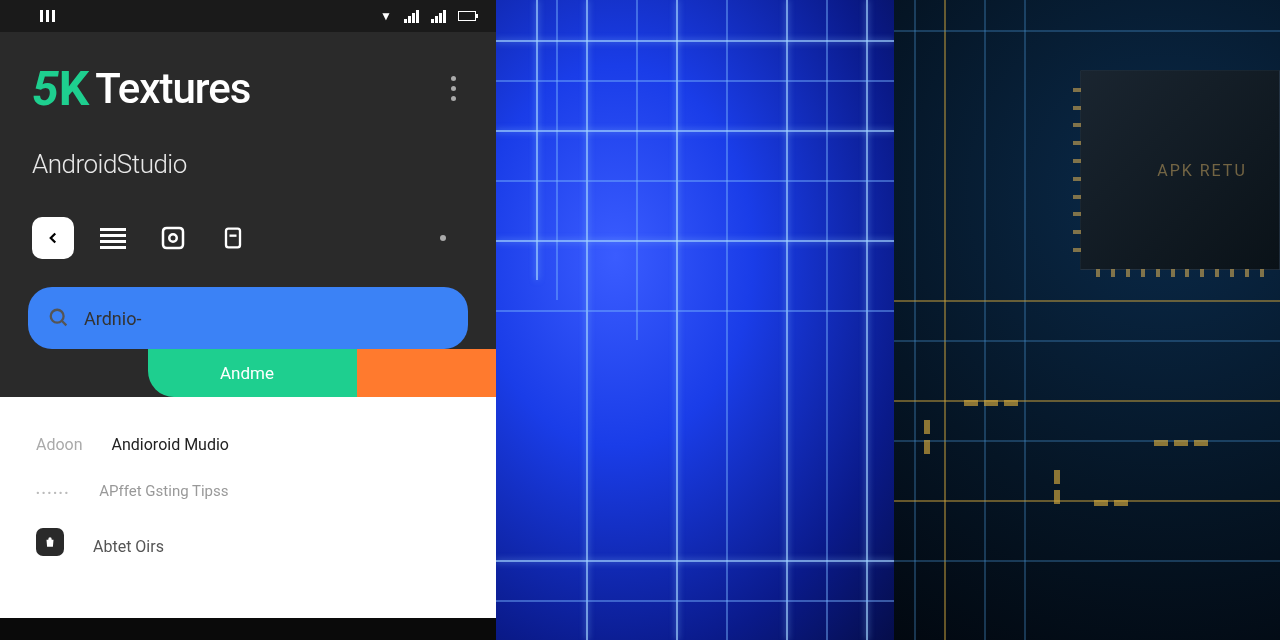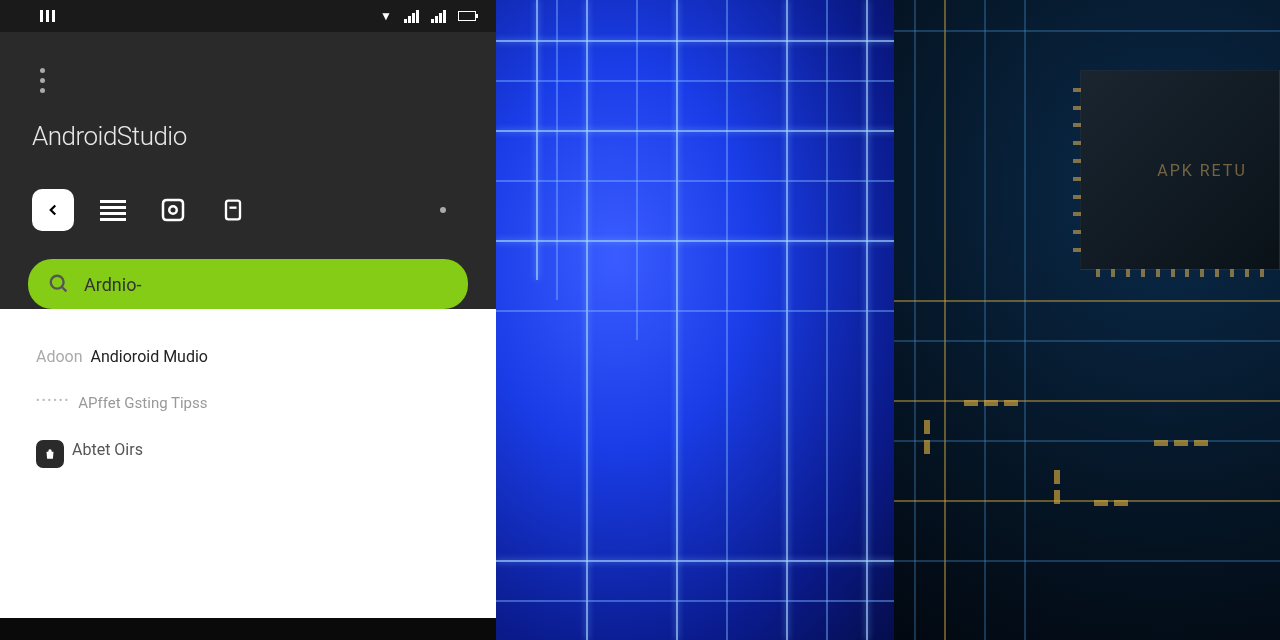--- a/index.html
+++ b/index.html
@@ -20,43 +20,43 @@
 
 .header-dark { background: #2a2a2a; padding: 28px 32px 20px; }
 .brand-row { display: flex; align-items: center; justify-content: space-between; }
 .brand { display: flex; align-items: center; gap: 6px; }
 .logo-5k { font-size: 48px; font-weight: 700; }
 .logo-5 { color: #1ecf8f; font-style: italic; }
 .logo-k { color: #1ecf8f; }
 .logo-textures { color: #fff; font-size: 42px; font-weight: 500; letter-spacing: -1px; }
 .kebab { display: flex; flex-direction: column; gap: 5px; padding: 8px; }
 .kebab span { width: 5px; height: 5px; background: #aaa; border-radius: 50%; }
-.subtitle { color: #e8e8e8; font-size: 26px; font-weight: 300; margin-top: 20px; letter-spacing: -0.5px; }
+.subtitle { color: #e8e8e8; font-size: 26px; font-weight: 300; margin-top: 32px; letter-spacing: -0.5px; }
 
 .toolbar { display: flex; align-items: center; gap: 18px; padding: 18px 32px 28px; background: #2a2a2a; }
 .tool-btn { width: 42px; height: 42px; display: flex; align-items: center; justify-content: center; }
 .tool-back { background: #fff; border-radius: 10px; color: #000; font-size: 20px; }
 .tool-lines { color: #fff; display: flex; flex-direction: column; gap: 3px; align-items: center; }
 .tool-lines span { width: 26px; height: 3px; background: #fff; }
 .tool-eye { color: #fff; }
 .tool-clip { color: #fff; }
 .tool-dot { width: 6px; height: 6px; background: #aaa; border-radius: 50%; margin-left: auto; margin-right: 18px; }
 
 .search-wrap { padding: 0 28px 0; background: #2a2a2a; position: relative; z-index: 2; }
-.search-bar { background: #84cc16; border-radius: 24px; height: 50px; display: flex; align-items: center; padding: 0 20px; gap: 14px; }
+.search-bar { background: #3b82f6; border-radius: 24px; height: 62px; display: flex; align-items: center; padding: 0 20px; gap: 14px; }
 .search-ico { color: #555; }
 .search-input { border: none; outline: none; font-size: 18px; color: #333; flex: 1; background: transparent; }
 
 .pill-row { display: flex; margin-top: -8px; position: relative; z-index: 1; height: 56px; }
 .pill-gap { width: 148px; background: #2a2a2a; }
 .pill-green { flex: 1; background: linear-gradient(90deg, #1ecf8f 0%, #1ecf8f 60%, #ff7a2e 60%); border-radius: 0 0 0 26px; display: flex; align-items: center; padding-top: 8px; }
 .pill-green span { color: #fff; font-size: 17px; margin-left: 72px; }
 
 .content-white { background: #fff; flex: 1; padding: 24px 36px 0; }
-.list-row { display: flex; align-items: flex-start; gap: 8px; padding: 14px 0; color: #555; font-size: 16px; }
+.list-row { display: flex; align-items: flex-end; gap: 29px; padding: 14px 0; color: #555; font-size: 16px; }
 .list-row.muted { color: #999; font-size: 15px; }
 .list-bold { color: #222; font-weight: 400; }
 .list-dots { color: #bbb; letter-spacing: 2px; font-size: 11px; }
 .badge-ico { width: 28px; height: 28px; background: #2a2a2a; border-radius: 7px; display: flex; align-items: center; justify-content: center; color: #fff; font-size: 13px; }
 
 .bottom-nav { height: 22px; background: #0a0a0a; }
 
 
 .panel-mid { width: 398px; height: 640px; position: relative; background: radial-gradient(ellipse at 30% 40%, #3a5cff 0%, #1a3de8 35%, #0a1a8a 75%, #050d4a 100%); overflow: hidden; }
 .traces { position: absolute; inset: 0; }
@@ -109,20 +109,24 @@
           <span></span>
           <span></span>
           <span></span>
         </span>
       <span class="batt"></span>
     </div>
   </div>
 
   <div class="header-dark">
     <div class="brand-row">
+      <div class="brand">
+        <span class="logo-5k"><span class="logo-5">5</span><span class="logo-k">K</span></span>
+        <span class="logo-textures">Textures</span>
+      </div>
       <div class="kebab">
           <span></span>
           <span></span>
           <span></span>
         </div>
     </div>
     <div class="subtitle">AndroidStudio</div>
   </div>
 
   <div class="toolbar">
@@ -155,20 +159,26 @@
   <div class="search-wrap">
     <div class="search-bar">
       <svg class="search-ico" width="22" height="22" viewBox="0 0 24 24" fill="none" stroke="#555" stroke-width="2.5">
           <circle cx="10" cy="10" r="7"></circle>
           <line x1="20" y1="20" x2="15" y2="15"></line>
         </svg>
       <input class="search-input" value="Ardnio-" style="">
     </div>
   </div>
 
+  <div class="pill-row">
+    <div class="pill-gap"></div>
+    <div class="pill-green">
+      <span>Andme</span>
+    </div>
+  </div>
 
   <div class="content-white">
     <div class="list-row">
       <span class="muted" style="color:#aaa">Adoon</span>
       <span class="list-bold">Andioroid Mudio</span>
     </div>
     <div class="list-row muted">
       <span class="list-dots">••••••</span>
       <span>APffet Gsting Tipss</span>
     </div>

